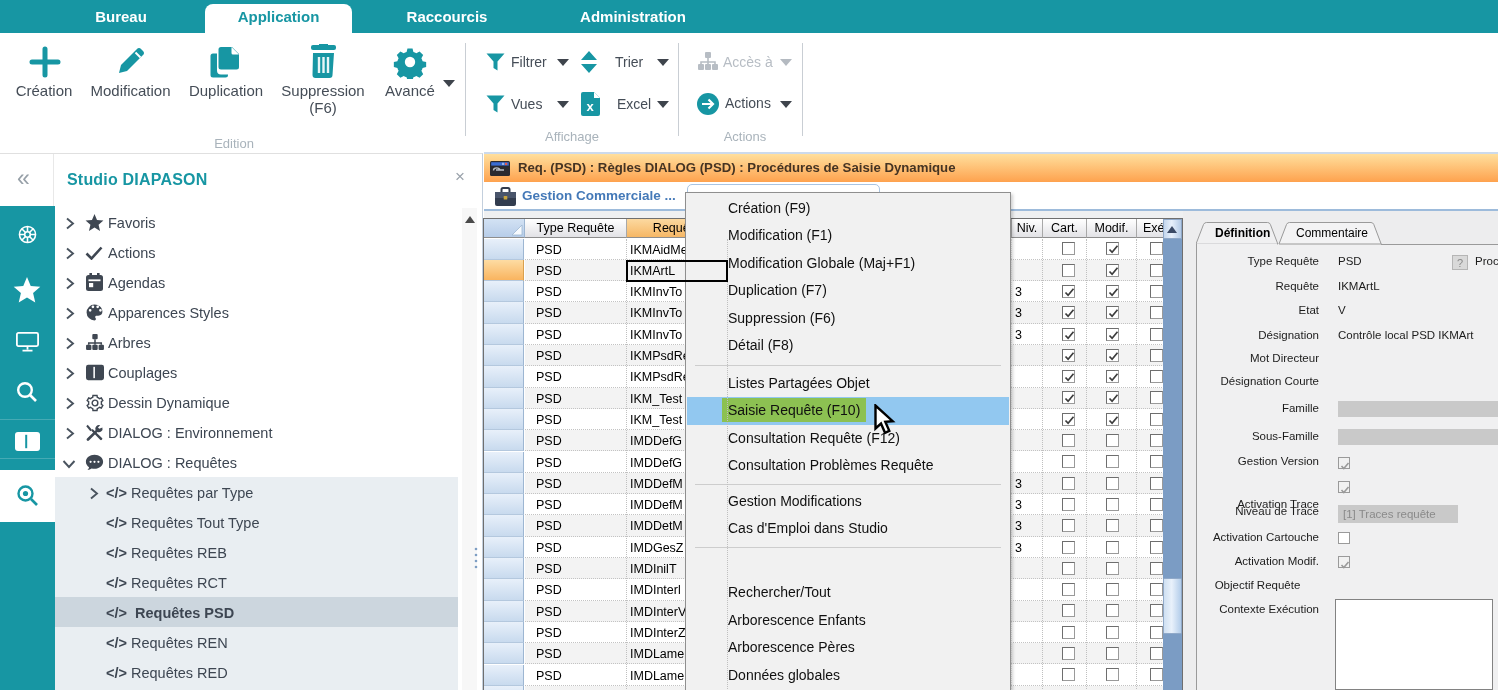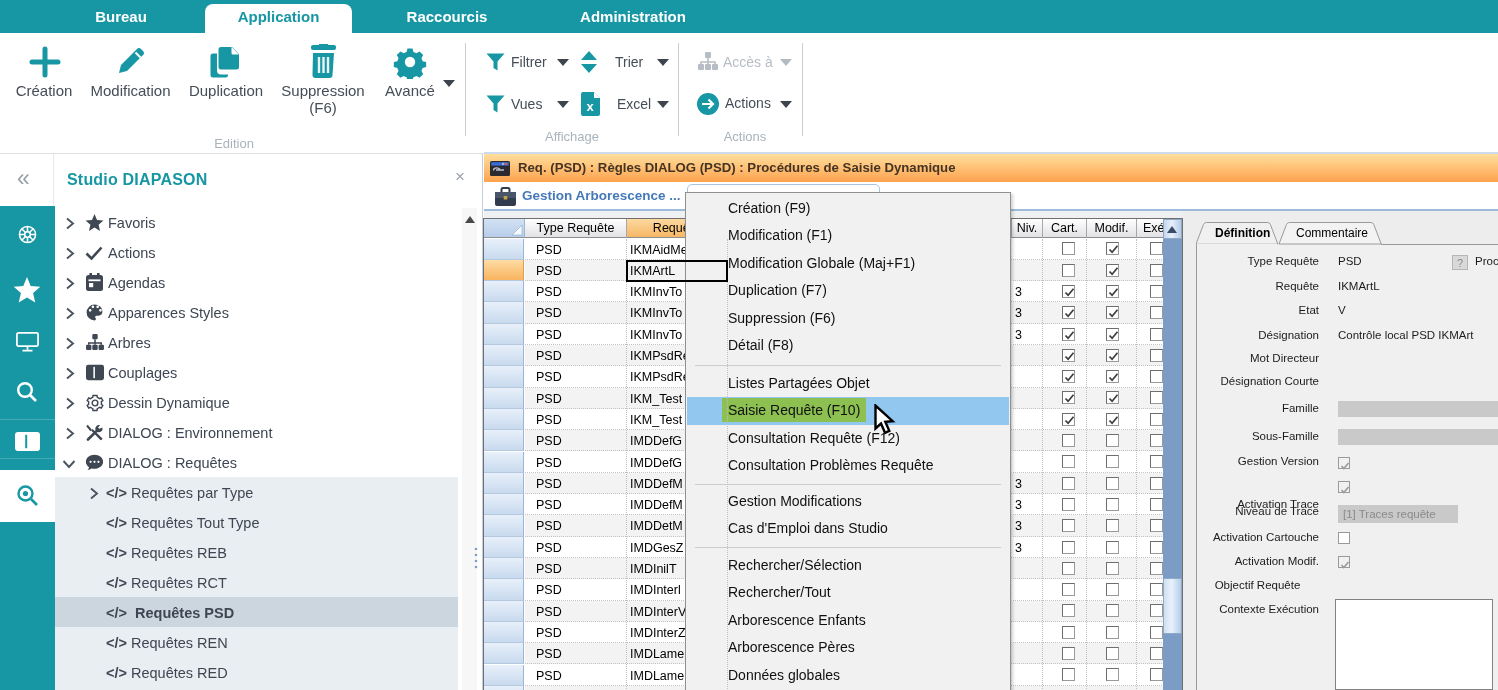--- a/index.html
+++ b/index.html
@@ -339,21 +339,21 @@
 </div>
 <div id="tabstrip">
 
   <div class="abs" style="left:203px; top:2px; width:193px; height:30px; border:1px solid #a9c4e2; border-radius:5px; background:#fff;"></div>
   <svg class="abs" style="left:11px;top:5px" width="21" height="20" viewBox="0 0 21 20">
       <rect x="0" y="5" width="21" height="14" rx="2" fill="#323c4e"></rect>
       <path d="M6.5 5 v-2.5 a1.5 1.5 0 0 1 1.5 -1.5 h5 a1.5 1.5 0 0 1 1.5 1.5 V5" stroke="#323c4e" stroke-width="2" fill="none"></path>
       <rect x="0" y="5" width="21" height="6" fill="#49556b"></rect>
       <rect x="8.7" y="9" width="3.6" height="3.6" rx="0.6" fill="#c8a43c"></rect>
     </svg>
-  <span class="abs" style="left:38px; top:6px; font-size:13.5px; font-weight:bold; color:#4479b8;">Gestion Arborescence ...</span>
+  <span class="abs" style="left:38px; top:6px; font-size:13.5px; font-weight:bold; color:#4479b8;">Gestion Commerciale ...</span>
 </div>
 <div id="tabline"></div>
 <div id="tophair"></div>
 <div id="gridtopgap"></div>
 <div id="rightgap"></div>
 <div id="grid">
 
   <div class="hcell" style="left:0; width:41px; background:linear-gradient(#d3e2f4,#b7cde9); border-right-color:#9db6d2;"><svg width="41" height="19" viewBox="0 0 41 19">
         <path d="M38 6 l0 10 l-10 0 z" fill="#f6fafe" stroke="#9db6d2" stroke-width="0.8"></path>
       </svg></div>
@@ -661,21 +661,20 @@
   <div class="mi" style="top:139px;">Détail (F8)</div>
   <div class="msep" style="top:171.5px;"></div>
   <div class="mi" style="top:176.5px;">Listes Partagées Objet</div>
   <div class="mi" style="top:204px; background:#92c8f0;"><span style="background:#8cc152; padding:4px 6px 4px 0; margin-left:-6px;"><span style="padding-left:6px;">Saisie Requête (F10)</span></span></div>
   <div class="mi" style="top:231.5px;">Consultation Requête (F12)</div>
   <div class="mi" style="top:259px;">Consultation Problèmes Requête</div>
   <div class="msep" style="top:290.5px;"></div>
   <div class="mi" style="top:294.5px;">Gestion Modifications</div>
   <div class="mi" style="top:322px;">Cas d'Emploi dans Studio</div>
   <div class="msep" style="top:354px;"></div>
-  <div class="mi" style="top:358.5px;">Rechercher/Sélection</div>
   <div class="mi" style="top:386px;">Rechercher/Tout</div>
   <div class="mi" style="top:413.5px;">Arborescence Enfants</div>
   <div class="mi" style="top:441px;">Arborescence Pères</div>
   <div class="mi" style="top:468.5px;">Données globales</div>
   </div>
 <svg class="abs" style="left:874px; top:404px;" width="22" height="33" viewBox="0 0 22 33">
     <path d="M1.5 1.5 L1.5 24.5 L7 19.6 L11 28.8 L15.3 26.8 L11.3 17.8 L18.7 17.2 Z" fill="#fff" stroke="#000" stroke-width="2.4"></path>
   </svg>
 
 </body></html>

